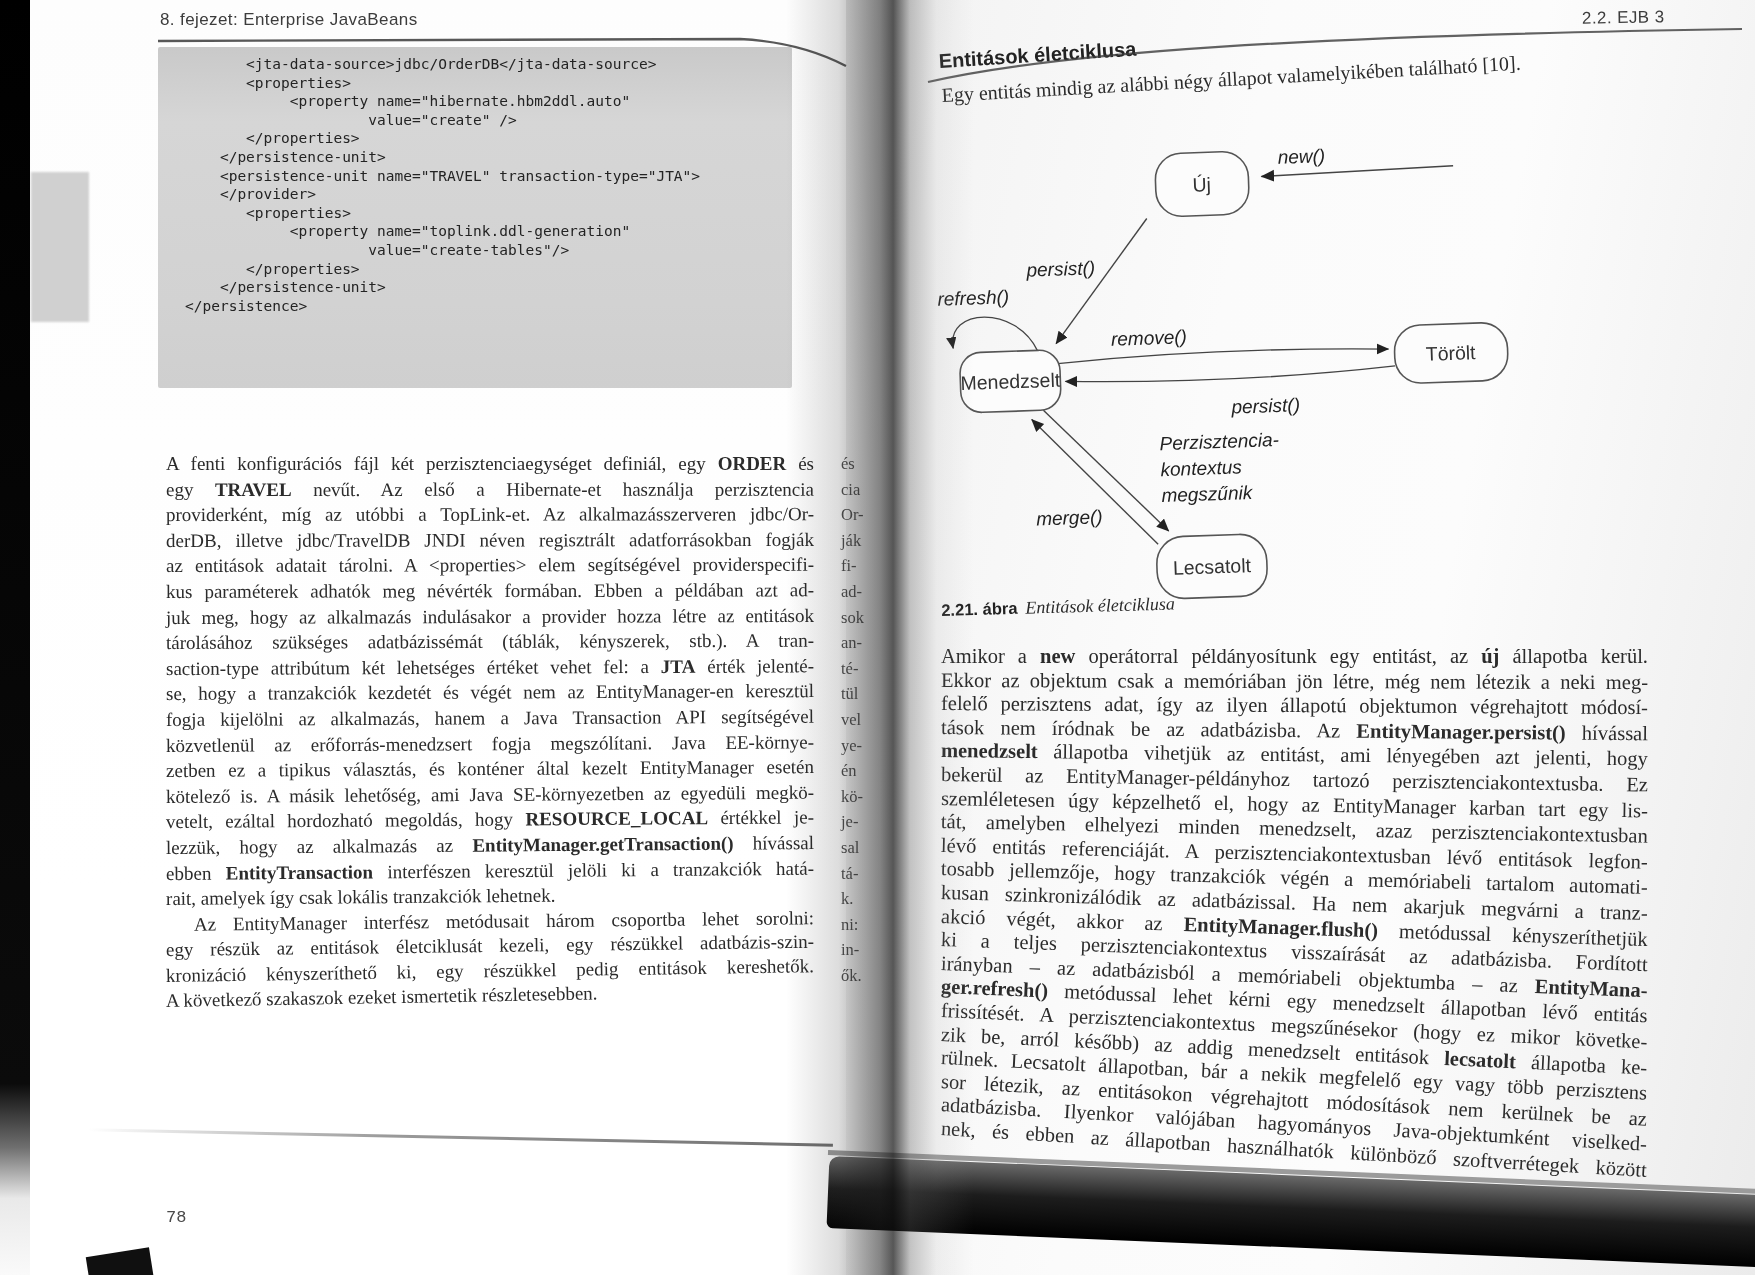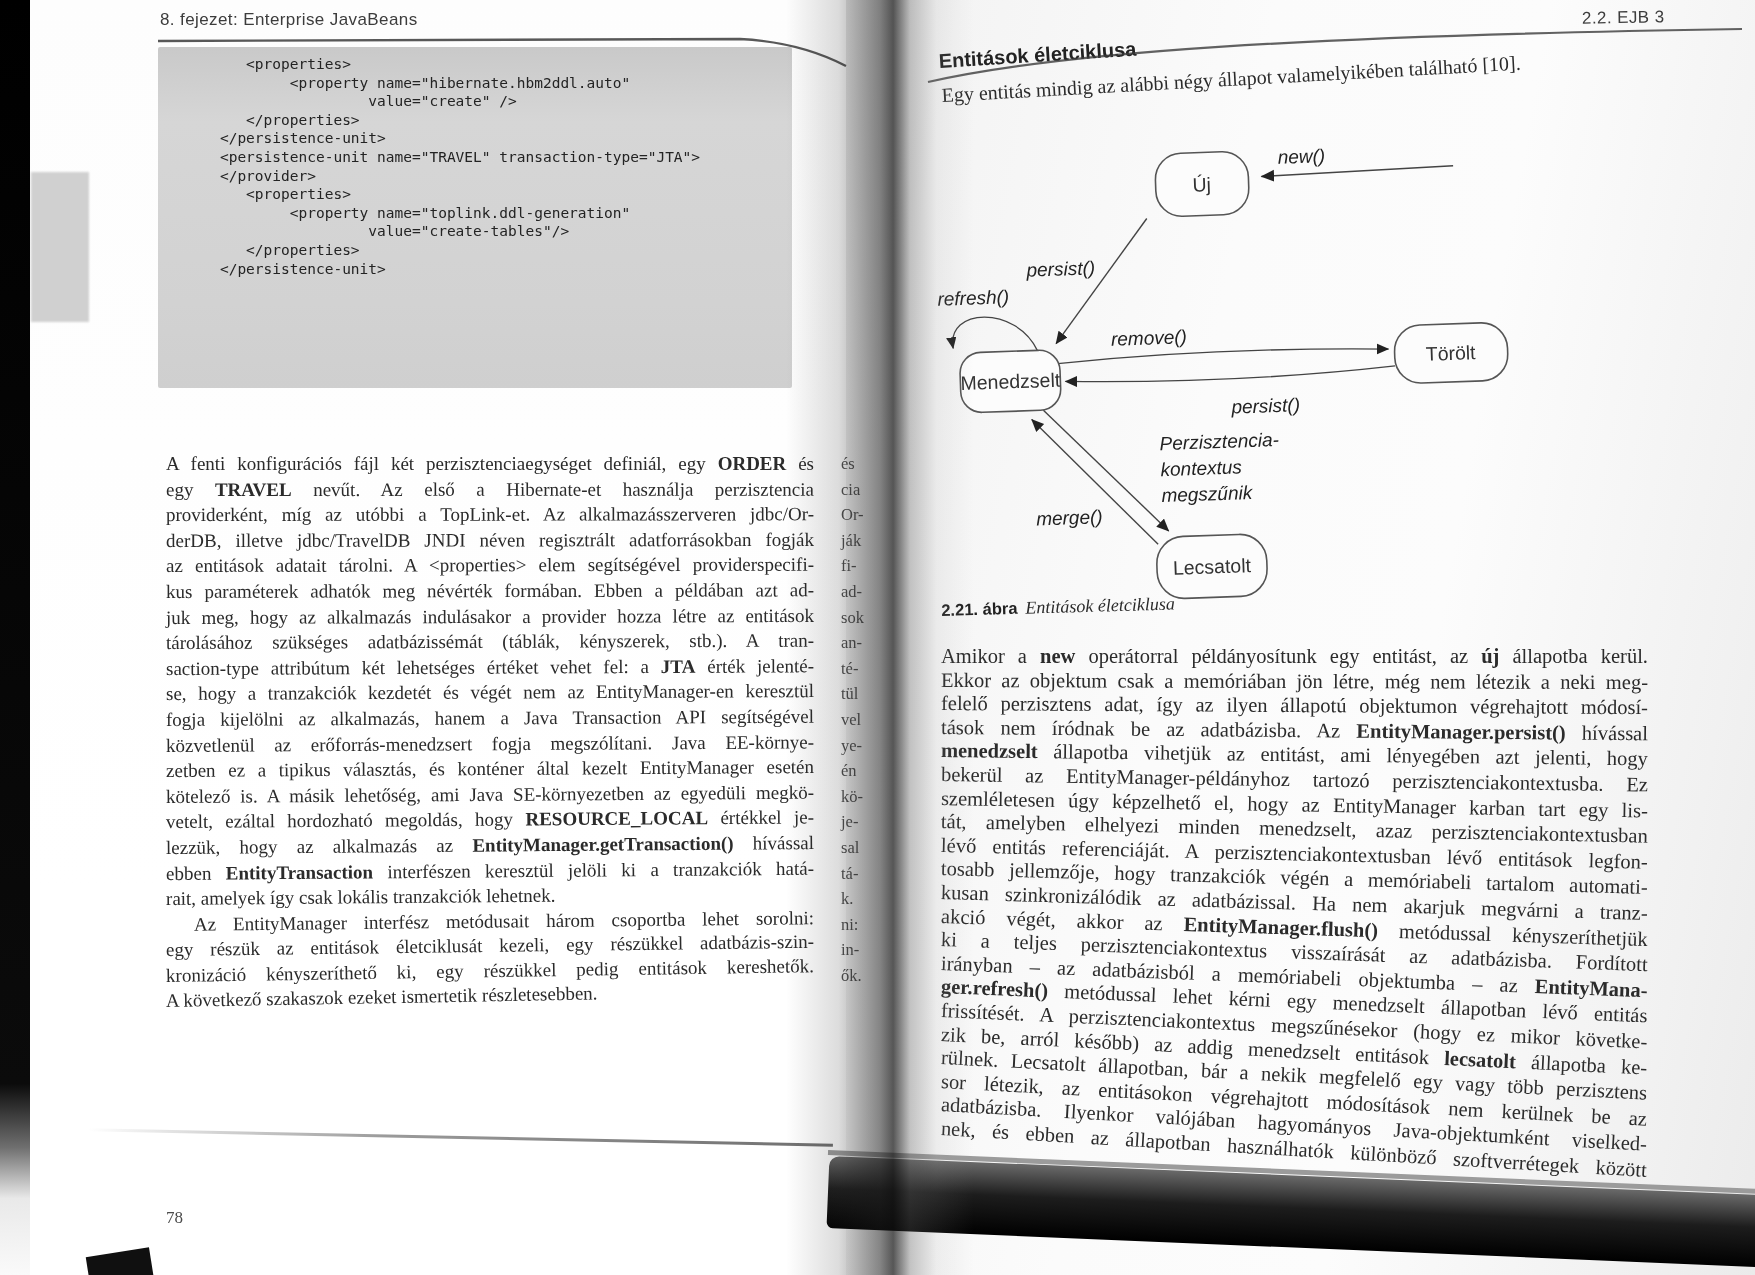--- a/index.html
+++ b/index.html
@@ -40,21 +40,21 @@
   
   #diagram{left:900px;top:112px;width:640px;height:510px;transform:rotate(-2deg);transform-origin:center center;}
   #diagram svg{display:block;}
   .state-label{font-family:"Liberation Sans",sans-serif;font-size:19.5px;fill:#333;}
   .trans-label{font-family:"Liberation Sans",sans-serif;font-style:italic;font-size:19px;fill:#222;}
   
   #caption{left:941px;top:600px;transform:rotate(-1.6deg);transform-origin:left top;white-space:nowrap;}
   #caption .cap-label{font-family:"Liberation Sans",sans-serif;font-weight:bold;font-size:16.5px;color:#222;}
   #caption .cap-title{font-style:italic;font-size:18px;color:#2b2b2b;margin-left:8px;}
   
-  .pagenum{font-family:Liberation Serif, serif;font-size:17px;color:#4a4a4a;}
+  .pagenum{font-family:Liberation Mono, monospace;font-size:17px;color:#4a4a4a;}
   #pg78{left:166px;top:1208px;}
   #pg79{left:1637px;top:1190px;transform:rotate(1deg);}
   
   #edge-strip{left:0;top:0;width:30px;height:1275px;
       background:linear-gradient(to bottom,#000 0%,#0b0b0b 85%,#6f6f6f 90%,#e9e9e9 94%,#fafafa 100%);}
   #ghost-block{left:31px;top:172px;width:58px;height:150px;background:#c9c9c9;filter:blur(1.2px);opacity:.85;}
   #spine-shadow{left:786px;top:0;width:188px;height:1275px;pointer-events:none;z-index:6;
       background:linear-gradient(to right,rgba(40,40,40,0) 0%,rgba(40,40,40,.16) 28%,rgba(28,28,28,.52) 50%,
         rgba(18,18,18,.70) 57%,rgba(92,92,92,.34) 66%,rgba(150,150,150,.12) 80%,rgba(255,255,255,0) 100%);}
   #bottom-line-left{left:88px;top:1136px;width:745px;height:3px;transform:rotate(1.2deg);
@@ -74,33 +74,35 @@
   <div class="abs" id="page-right"></div>
 
   <svg class="abs" id="rules-svg" width="1755" height="1275">
     <path d="M158,41 L740,39 Q800,42 846,66" stroke="#3b3b3b" stroke-width="2.4" fill="none" opacity="0.85"></path>
     <path d="M928,82 C1060,52 1300,36 1742,29" stroke="#3b3b3b" stroke-width="2.2" fill="none" opacity="0.8"></path>
   </svg>
 
   <div class="abs running-head" id="left-header">8. fejezet: Enterprise JavaBeans</div>
 
   <div class="abs" id="code-block">
+      <div class="pline"><span>       &lt;jta-data-source&gt;jdbc/OrderDB&lt;/jta-data-source&gt;</span></div>
       <div class="pline"><span>       &lt;properties&gt;</span></div>
       <div class="pline"><span>            &lt;property name="hibernate.hbm2ddl.auto"</span></div>
       <div class="pline"><span>                     value="create" /&gt;</span></div>
       <div class="pline"><span>       &lt;/properties&gt;</span></div>
       <div class="pline"><span>    &lt;/persistence-unit&gt;</span></div>
       <div class="pline"><span>    &lt;persistence-unit name="TRAVEL" transaction-type="JTA"&gt;</span></div>
       <div class="pline"><span>    &lt;/provider&gt;</span></div>
       <div class="pline"><span>       &lt;properties&gt;</span></div>
       <div class="pline"><span></span></div>
       <div class="pline"><span>            &lt;property name="toplink.ddl-generation"</span></div>
       <div class="pline"><span>                     value="create-tables"/&gt;</span></div>
       <div class="pline"><span>       &lt;/properties&gt;</span></div>
       <div class="pline"><span>    &lt;/persistence-unit&gt;</span></div>
+      <div class="pline"><span>&lt;/persistence&gt;</span></div>
     </div>
 
   <div class="abs bodyblock" id="left-body">
     <div>
         <div class="pline just"><span>A fenti konfigurációs fájl két perzisztenciaegységet definiál, egy </span><b>ORDER</b><span> és</span></div>
         <div class="pline just" style="transform: rotate(-0.03deg);"><span>egy </span><b>TRAVEL</b><span> nevűt. Az első a Hibernate-et használja perzisztencia</span></div>
         <div class="pline just" style="transform: rotate(-0.06deg);"><span>providerként, míg az utóbbi a TopLink-et. Az alkalmazásszerveren jdbc/Or-</span></div>
         <div class="pline just" style="transform: rotate(-0.09deg);"><span>derDB, illetve jdbc/TravelDB JNDI néven regisztrált adatforrásokban fogják</span></div>
         <div class="pline just" style="transform: rotate(-0.12deg);"><span>az entitások adatait tárolni. A &lt;properties&gt; elem segítségével providerspecifi-</span></div>
         <div class="pline just" style="transform: rotate(-0.15deg);"><span>kus paraméterek adhatók meg névérték formában. Ebben a példában azt ad-</span></div>

